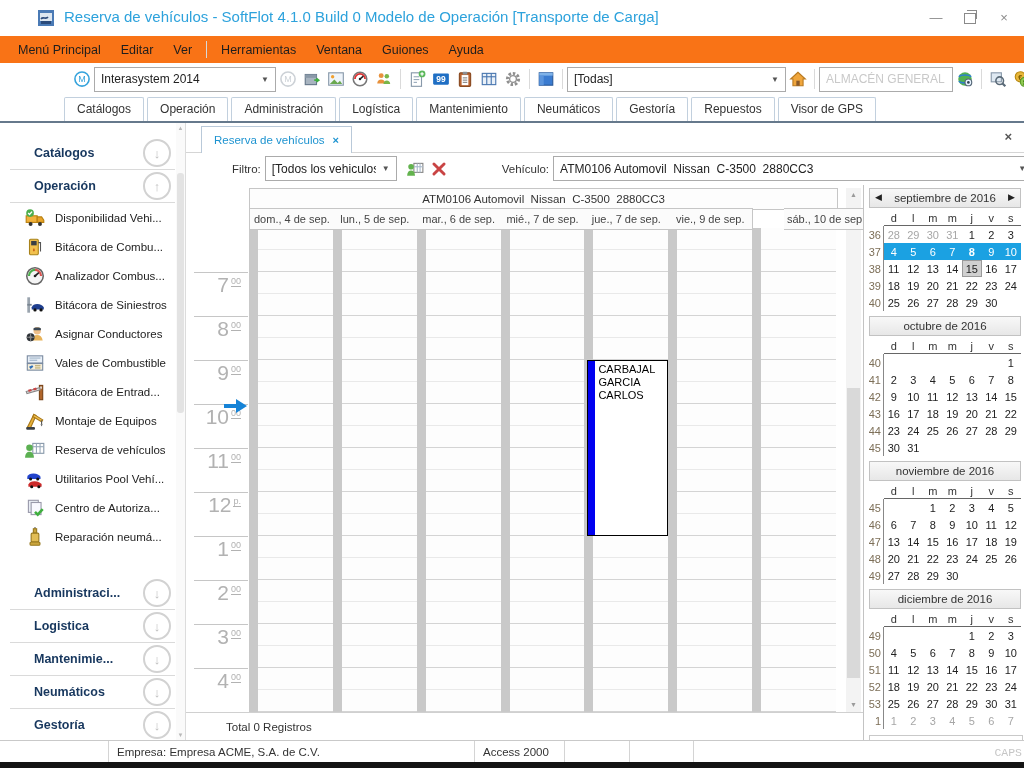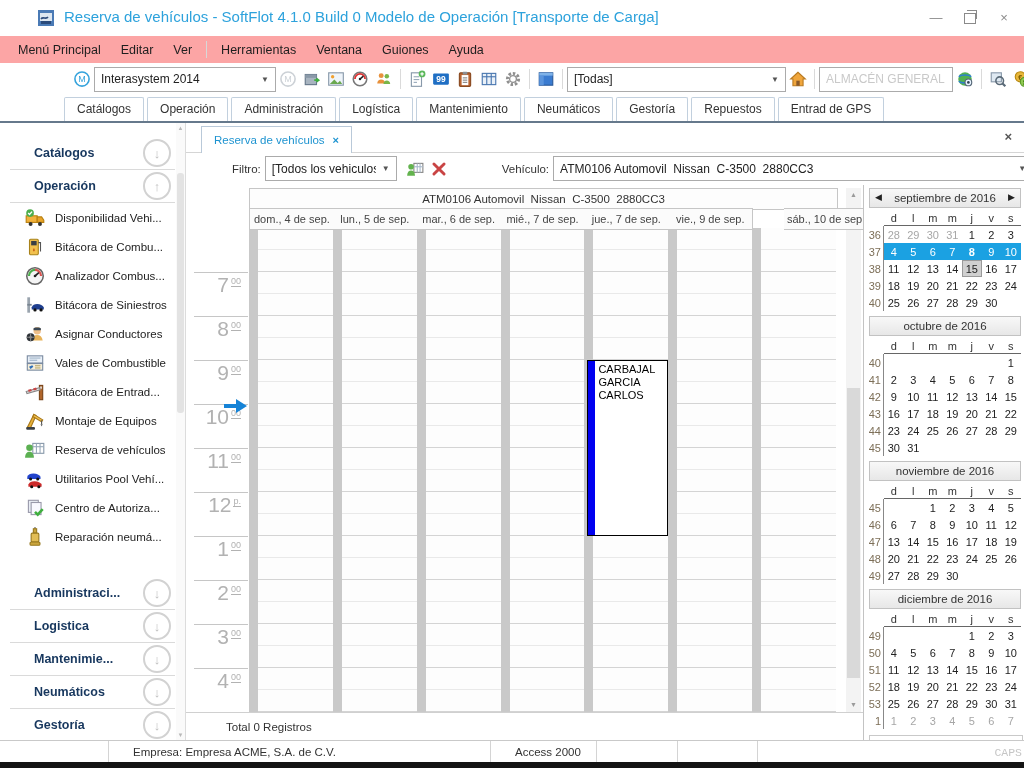--- a/index.html
+++ b/index.html
@@ -9,21 +9,21 @@
   
   .titlebar{position:absolute;top:0;left:0;right:0;height:36px;background:#fff;}
   .appicon{position:absolute;left:37px;top:9px;width:18px;height:18px;}
   .wtitle{position:absolute;left:64px;top:8px;font-size:15px;color:#2da2dc;white-space:nowrap;}
   .wctl{position:absolute;top:10px;right:12px;display:flex;gap:18px;align-items:center;color:#8a8a8a;}
   .wbtn{width:16px;height:14px;display:flex;align-items:center;justify-content:center;font-size:13px;cursor:default;}
   .restore-box{position:relative;width:10px;height:9px;border:1px solid #8a8a8a;background:#fff;margin-top:3px;}
   .restore-box::before{content:"";position:absolute;left:2px;top:-4px;width:9px;height:8px;border:1px solid #8a8a8a;border-bottom:none;border-left:none;background:transparent;}
 
   
-  .menubar{position:absolute;top:36px;left:0;right:0;height:27px;display:flex;align-items:center;padding-left:8px;background:#fca5a5;}
+  .menubar{position:absolute;top:36px;left:0;right:0;height:27px;display:flex;align-items:center;padding-left:8px;background:#f97316;}
   .mitem{padding:4px 10px;font-size:12.5px;color:#1e1e1e;white-space:nowrap;}
   .mdiv{width:1px;height:17px;background:#d8d8d8;margin:0 4px;}
 
   
   .toolbar{position:absolute;top:63px;left:0;right:0;height:32px;display:flex;align-items:center;padding-left:70px;background:#fff;}
   .tbicon{width:20px;height:20px;margin:0 2px;display:inline-flex;align-items:center;justify-content:center;flex:0 0 auto;}
   .tbicon svg{width:18px;height:18px;}
   .tbsep{width:1px;height:20px;background:#dadada;margin:0 4px;flex:0 0 auto;}
   .combo{height:23px;border:1px solid #ababab;background:#fff;display:flex;align-items:center;padding:0 6px;font-size:12px;color:#222;flex:0 0 auto;}
   .combo .cval{white-space:pre;overflow:hidden;}
@@ -107,21 +107,21 @@
   .wkh{height:16px;}
   .wk{height:17px;display:flex;align-items:center;justify-content:flex-end;padding-right:2px;font-size:11px;color:#7d6f58;border-right:1px solid #888;}
   .dc{height:17px;display:flex;align-items:center;justify-content:center;font-size:11px;color:#222;}
   .dc.sel{background:#1ba1e2;color:#fff;}
   .dc.mut{color:#a6a6a6;}
   .dc.bld{font-weight:bold;}
   .dc.today{background:#d0d0d0;box-shadow:inset 0 0 0 1px #9a9a9a;}
   .calempty{width:152px;height:40px;border:1px solid #c9c9c9;margin-top:6px;}
 
   
-  .statusbar{position:absolute;left:0;right:0;top:740px;height:22px;background:#fff;border-top:1px solid #c9c9c9;display:flex;align-items:center;font-size:11.5px;color:#333;gap:16px;}
+  .statusbar{position:absolute;left:0;right:0;top:740px;height:22px;background:#fff;border-top:1px solid #c9c9c9;display:flex;align-items:center;font-size:11.5px;color:#333;}
   .scell{height:100%;display:flex;align-items:center;padding-left:8px;border-right:1px solid #d4d4d4;white-space:nowrap;overflow:hidden;}
   .skeys{display:flex;gap:10px;margin-left:auto;padding-right:2px;font-family:Liberation Mono, monospace;}
   .skey{font-size:11.5px;}
   .skey.off{color:#c6c6c6;}
   .bottomstrip{position:absolute;left:0;right:0;top:762px;height:6px;background:#141414;}
 </style>
 </head>
 <body>
 
 <div class="app">
@@ -302,21 +302,21 @@
 
   <div class="ribbon" id="ribbon">
       <span class="rtab">Catálogos</span>
       <span class="rtab">Operación</span>
       <span class="rtab">Administración</span>
       <span class="rtab">Logística</span>
       <span class="rtab">Mantenimiento</span>
       <span class="rtab">Neumáticos</span>
       <span class="rtab">Gestoría</span>
       <span class="rtab">Repuestos</span>
-      <span class="rtab">Entrad de GPS</span>
+      <span class="rtab">Visor de GPS</span>
     </div>
   <div class="ribbonline"></div>
 
 
   <div class="sidebar" id="sidebar">
       <div class="sgroup">
         <span class="glabel">Catálogos</span>
         <span class="circlebtn">↓</span>
       </div>
       <div class="ssep"></div>

